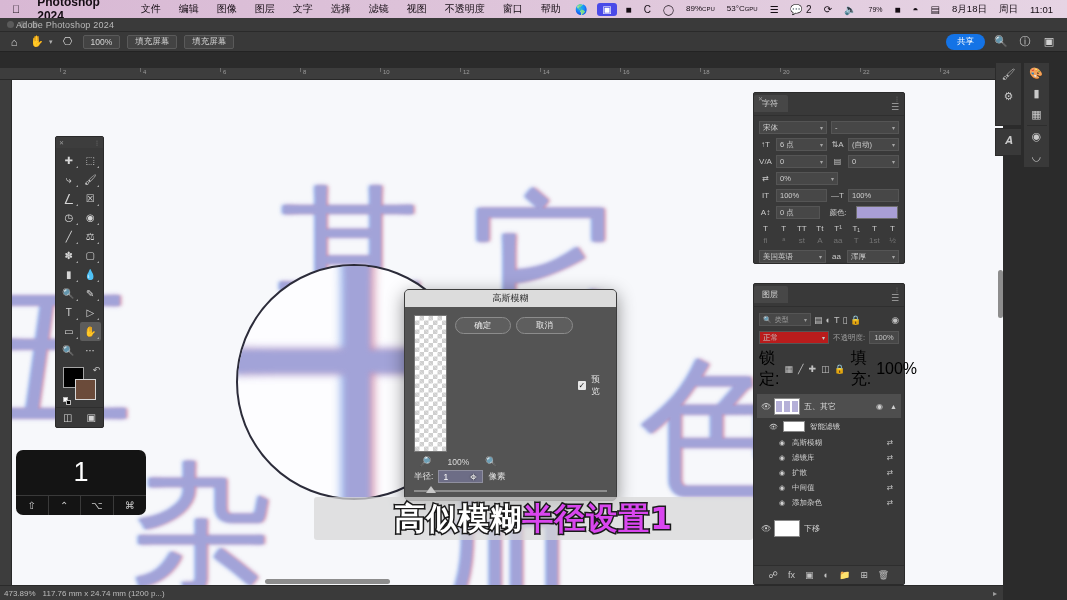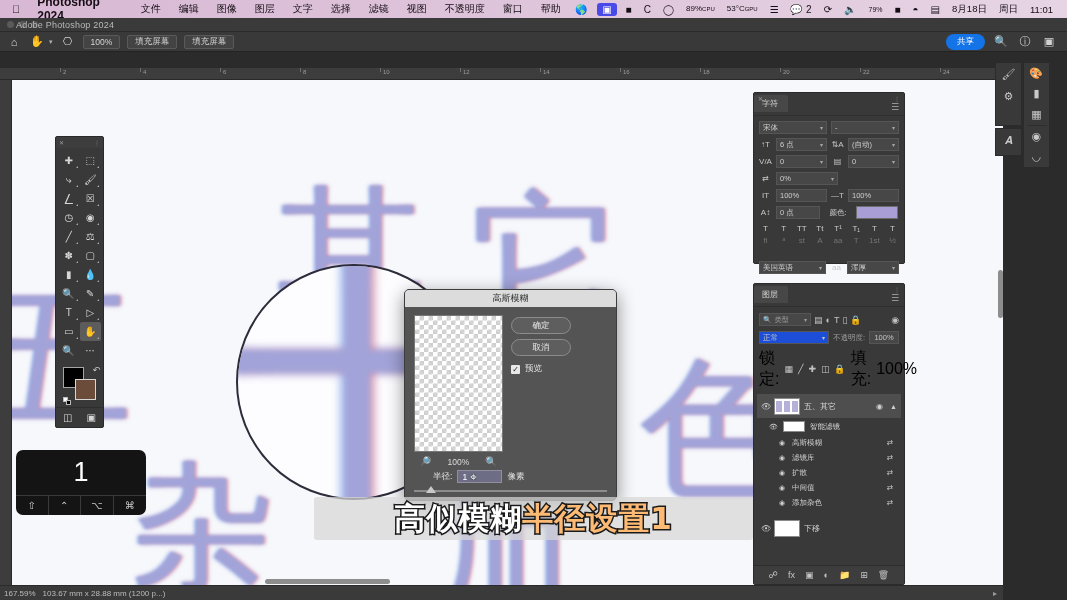--- a/index.html
+++ b/index.html
@@ -173,32 +173,32 @@
   }
   .dlg-body { display: flex; padding: 8px 9px 4px 9px; gap: 8px; }
   .preview {
     width: 89px; height: 137px; border: 1px solid #777;
     background-color: #fff;
     background-image:
       linear-gradient(45deg,#cfcfcf 25%,transparent 25%,transparent 75%,#cfcfcf 75%),
       linear-gradient(45deg,#cfcfcf 25%,transparent 25%,transparent 75%,#cfcfcf 75%);
     background-size: 9px 9px; background-position: 0 0, 4.5px 4.5px;
   }
-  .dlg-right { display: flex; flex-direction: column; gap: 5px; padding-top: 2px; }
+  .dlg-right { display: flex; flex-direction: row; gap: 5px; padding-top: 2px; }
   .dlg-btn {
     width: 60px; height: 17px; border-radius: 9px; border: 1px solid #8c8c8c;
     background: #5e5e5e; color: #eaeaea; font-size: 8.5px;
     display: flex; align-items: center; justify-content: center;
   }
   .dlg-chk { display: flex; align-items: center; gap: 5px; color: #e2e2e2; font-size: 8.5px; margin-top: 2px; }
   .chkbox { width: 9px; height: 9px; background: #e8e8e8; border-radius: 1px; color: #1b1b1b;
             font-size: 8px; display: flex; align-items: center; justify-content: center; }
   .zoomrow { display: flex; align-items: center; gap: 16px; padding: 0 0 2px 14px; color: #dcdcdc; font-size: 8.5px; }
   .zoomrow .zi { font-size: 10px; }
-  .radrow { display: flex; align-items: center; gap: 5px; padding: 1px 9px 4px 9px; color: #e0e0e0; font-size: 8.5px; margin-left: 19px; }
+  .radrow { display: flex; align-items: center; gap: 5px; padding: 1px 9px 4px 9px; color: #e0e0e0; font-size: 8.5px; }
   .radfield {
     width: 45px; height: 13px; background: #6d6d86; border: 1px solid #8f8f9f;
     color: #fff; font-size: 8.5px; display: flex; align-items: center; padding-left: 4px;
   }
   .slider { height: 8px; margin: 0 9px 5px; position: relative; }
   .slider .track { position: absolute; left: 0; right: 0; top: 3px; height: 2px; background: #8d8d8d; }
   .slider .knob {
     position: absolute; left: 12px; top: -1px; width: 0; height: 0;
     border-left: 5px solid transparent; border-right: 5px solid transparent;
     border-bottom: 7px solid #c9c9c9;
@@ -211,21 +211,21 @@
   
   .caption {
     position: absolute; left: 314px; top: 497px; width: 439px; height: 43px;
     background: rgba(215,215,215,.72); border-radius: 3px;
     display: flex; align-items: center; justify-content: center;
     font-size: 31px; font-weight: bold; letter-spacing: 1px;
     font-family: "DejaVu Sans", sans-serif; white-space: nowrap;
   }
   .caption span { -webkit-text-stroke: 3px #1a1a1a; paint-order: stroke fill; }
   .cap-w { color: #ffffff; }
-  .cap-y { color: #fdba74; }
+  .cap-y { color: #d946ef; }
 
   
   .panel {
     position: absolute; background: #393939; border: 1px solid #2b2b2b; border-radius: 2px;
   }
   .p-char { left: 753px; top: 92px; width: 152px; height: 172px; }
   .p-layers { left: 753px; top: 283px; width: 152px; height: 302px; }
   .p-close { position: absolute; left: 4px; top: 2px; color: #9a9a9a; font-size: 6px; }
   .p-coll { position: absolute; right: 4px; top: 2px; color: #9a9a9a; font-size: 6px; }
   .p-tabrow { height: 19px; padding-top: 9px; display: flex; align-items: flex-end; }
@@ -251,21 +251,21 @@
 
   
   .lfilter { display: flex; align-items: center; gap: 3px; padding: 3px 5px; }
   .lfilter .fbox {
     background: #474747; border: 1px solid #555; height: 13px; width: 52px;
     display: flex; align-items: center; gap: 3px; padding: 0 3px; color: #9c9c9c; font-size: 7px;
   }
   .lfilter .ic { color: #c2c2c2; font-size: 9px; }
   .lrow2 { display: flex; align-items: center; gap: 4px; padding: 2px 5px; }
   .lrow2 .mode {
-    background: #1d4ed8; border: 1px solid #555; height: 13px; flex: 1;
+    background: #b91c1c; border: 1px solid #555; height: 13px; flex: 1;
     display: flex; align-items: center; justify-content: space-between;
     padding: 0 3px; color: #c6c6c6; font-size: 7.5px;
   }
   .lrow2 .lbl2 { color: #9e9e9e; font-size: 7.5px; white-space: nowrap; }
   .lrow2 .numf {
     background: #474747; border: 1px solid #555; height: 13px; width: 30px;
     display: flex; align-items: center; justify-content: center; color: #c6c6c6; font-size: 7.5px;
   }
   .lrow3 { display: flex; align-items: center; gap: 5px; padding: 2px 5px; }
   .lrow3 .ic { color: #c2c2c2; font-size: 9px; }
@@ -607,21 +607,21 @@
     <div class="styles dim">
       <span>fi</span>
       <span>ᵃ</span>
       <span>st</span>
       <span>A</span>
       <span>aa</span>
       <span>T</span>
       <span>1st</span>
       <span>½</span>
     </div>
-    <div class="crow" style="margin-top:14px">
+    <div class="crow" style="margin-top:3px">
       <span class="cfield">
         <span class="v">美国英语</span>
           <span class="c">▾</span>
       </span>
       <span class="cico">aa</span>
       <span class="cfield" style="max-width:52px">
         <span class="v">浑厚</span>
           <span class="c">▾</span>
       </span>
     </div>
@@ -739,18 +739,18 @@
     <i>▦</i>
     <div class="rail-sep"></div>
     <i>◉</i>
     <i>◡</i>
   </div>
 
   <div class="hscroll"></div>
   <div class="vscroll"></div>
 
   <div class="statusbar">
-    <span>167.59%</span>
-    <span>103.67 mm x 28.88 mm (1200 p...)</span>
+    <span>473.89%</span>
+    <span>117.76 mm x 24.74 mm (1200 p...)</span>
     <span class="grow">▸</span>
   </div>
 
 </div>
 
 </body></html>

